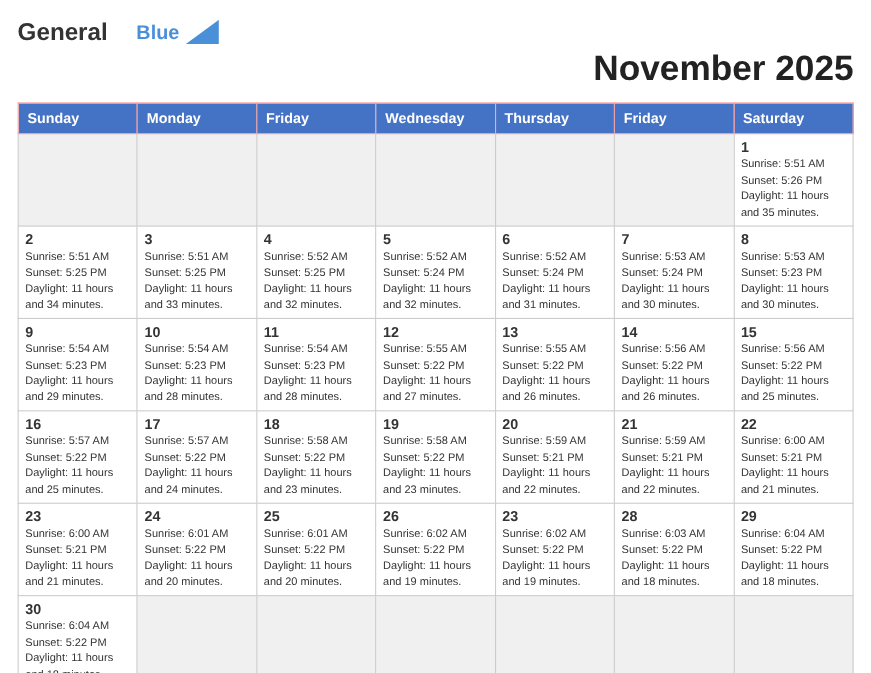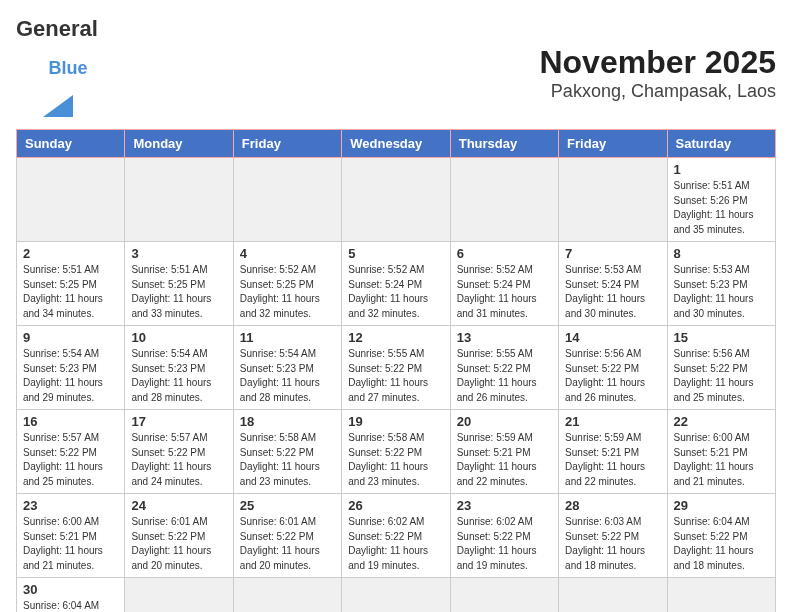--- a/index.html
+++ b/index.html
@@ -16,32 +16,31 @@
     .day-num { font-weight: bold; font-size: 13px; margin-bottom: 2px; }
     .day-info { font-size: 10px; line-height: 1.45; color: #333; }
   </style>
 </head>
 <body>
 
 <div class="page">
   <div class="header">
     <div class="logo-wrapper">
       <div style="display:flex;flex-direction:column;align-items:flex-start;">
-        <div style="display:flex;align-items:center;gap:16px;flex-direction:column;">
+        <div style="display:flex;align-items:center;gap:4px;">
           <span style="font-size:22px;font-weight:bold;color:#333;">General</span>
           <span style="font-size:18px;font-weight:bold;color:#4a90d9;margin-left:22px;">Blue</span>
           <svg width="30" height="22" viewBox="0 0 30 22" style="margin-left:2px;">
             <polygon points="0,22 30,0 30,22" fill="#4a90d9"></polygon>
           </svg>
         </div>
       </div>
     </div>
     <div class="title-block">
       <h1>November 2025</h1>
-      <h2>Pakxong, Champasak, Laos</h2>
     </div>
   </div>
 
   <table class="calendar">
     <thead>
       <tr>
         <th>Sunday</th>
         <th>Monday</th>
         <th>Friday</th>
         <th>Wednesday</th>

